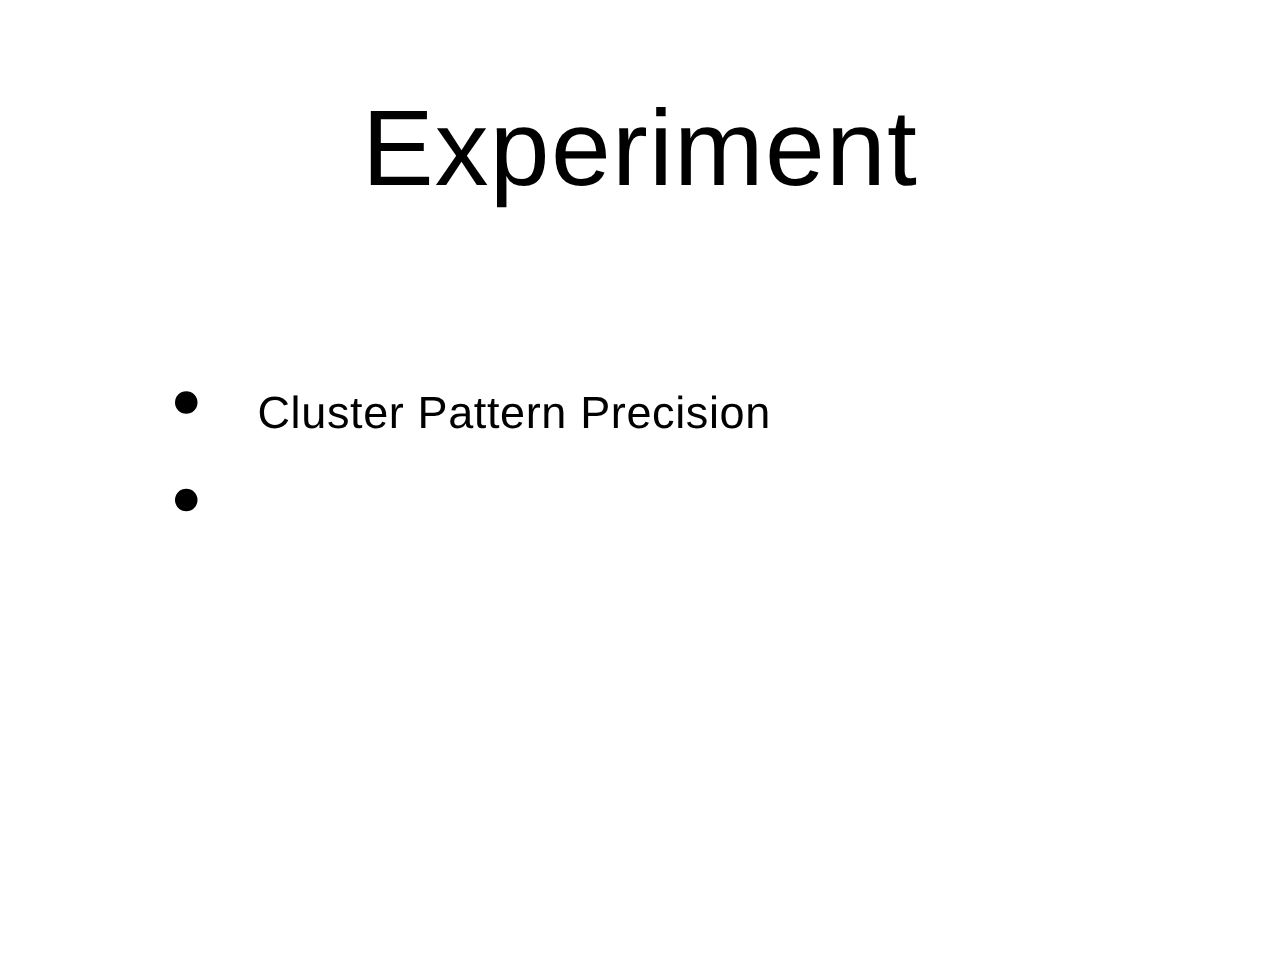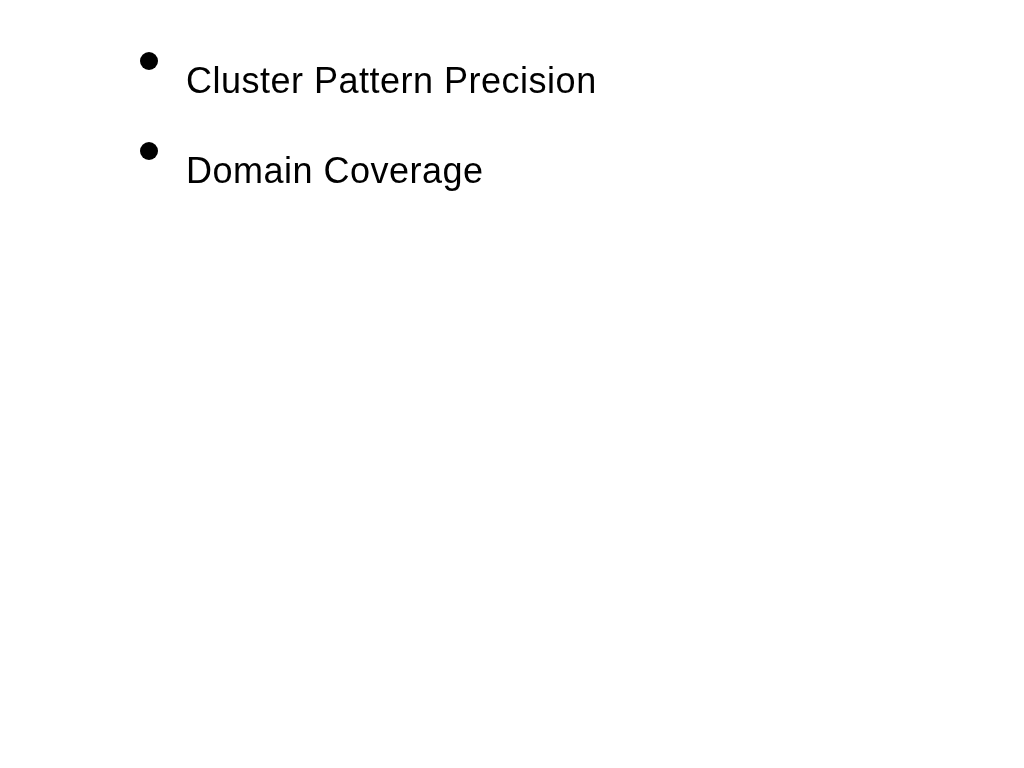--- a/index.html
+++ b/index.html
@@ -27,22 +27,23 @@
       margin-top: 10px;
       margin-bottom: 140px;
       letter-spacing: 1px;
     }
     .bullet-list {
       list-style: none;
       padding-left: 40px;
     }
     .bullet-item {
       display: flex;
-      align-items: flex-start;
+      align-items: center;
       margin-bottom: 48px;
+      gap: 20px;
     }
     .bullet-dot {
       width: 18px;
       height: 18px;
       background: #000000;
       border-radius: 50%;
       margin-right: 28px;
       flex-shrink: 0;
       position: relative;
       top: -8px;
@@ -50,23 +51,23 @@
     .bullet-text {
       font-size: 36px;
       font-weight: normal;
       letter-spacing: 0.5px;
     }
   </style>
 </head>
 <body>
 
 <div class="slide">
+  <h1 class="title">Experiment</h1>
   <ul class="bullet-list">
     <li class="bullet-item">
       <span class="bullet-dot"></span>
       <span class="bullet-text">Cluster Pattern Precision</span>
     </li>
     <li class="bullet-item">
       <span class="bullet-dot"></span>
-      <span class="bullet-text">Domain Coverage</span>
     </li>
   </ul>
 </div>
 
 </body></html>

